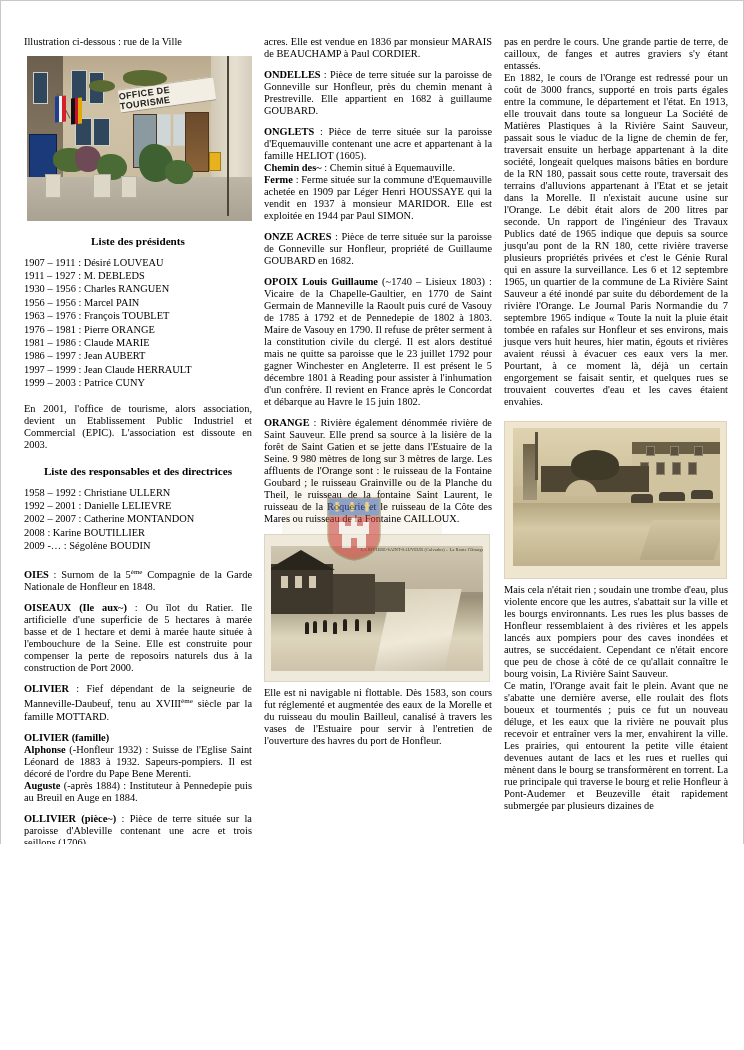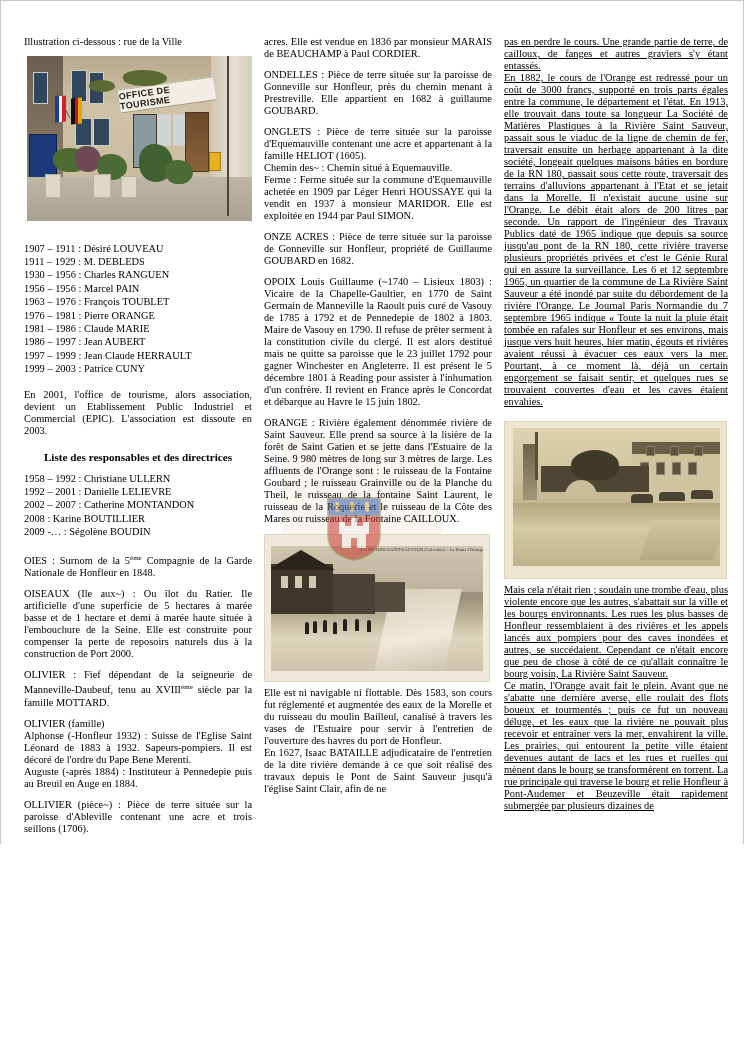--- a/index.html
+++ b/index.html
@@ -31,41 +31,41 @@
     width: 700px;
     height: 980px;
     display: flex;
     gap: 12px;
   }
   .col {
     width: 228px;
     flex: 0 0 228px;
     position: relative;
   }
-  .col.right { width: 224px; flex: 0 0 224px; text-decoration: underline; }
+  .col.right { width: 224px; flex: 0 0 224px; }
 
   p, .entry {
     margin: 0 0 0 0;
     font-size: 10.4px;
     line-height: 12px;
     text-align: justify;
     text-justify: inter-word;
     hyphens: none;
   }
   .gap { height: 9px; }
   .gap-sm { height: 5px; }
   .gap-lg { height: 13px; }
 
   .caption-top {
     font-size: 10.4px;
     line-height: 12.6px;
     margin-bottom: 7px;
   }
 
-  b, .bold { font-weight: normal; }
+  b, .bold { font-weight: bold; }
   .sup { font-size: 7px; vertical-align: super; }
 
   h2.section-title {
     font-size: 11.2px;
     line-height: 14px;
     font-weight: bold;
     text-align: center;
     margin: 0;
     padding: 0;
   }
@@ -331,24 +331,25 @@
 
         <div class="p1-planter" style="left:18px; top:118px; width:14px; height:22px;"></div>
         <div class="p1-planter" style="left:66px; top:118px; width:16px; height:22px;"></div>
         <div class="p1-planter" style="left:94px; top:120px; width:14px; height:20px;"></div>
 
         <div class="p1-flagpole" style="left:200px; top:0; height:160px; width:2px; background:#4c4639;"></div>
       </div>
 
       <div class="gap-lg"></div>
 
+      <h2 class="section-title">Liste des présidents</h2>
 
       <ul class="list">
         <li>1907 – 1911 : Désiré LOUVEAU</li>
-        <li>1911 – 1929 : M. DEBLEDS</li>
+        <li>1911 – 1927 : M. DEBLEDS</li>
         <li>1930 – 1956 : Charles RANGUEN</li>
         <li>1956 – 1956 : Marcel PAIN</li>
         <li>1963 – 1976 : François TOUBLET</li>
         <li>1976 – 1981 : Pierre ORANGE</li>
         <li>1981 – 1986 : Claude MARIE</li>
         <li>1986 – 1997 : Jean AUBERT</li>
         <li>1997 – 1999 : Jean Claude HERRAULT</li>
         <li>1999 – 2003 : Patrice CUNY</li>
       </ul>
 
@@ -464,21 +465,20 @@
           <div class="p2-figure" style="left:62px; top:76px;"></div>
           <div class="p2-figure" style="left:72px; top:73px;"></div>
           <div class="p2-figure" style="left:84px; top:73px;"></div>
           <div class="p2-figure" style="left:96px; top:74px;"></div>
         </div>
       </div>
 
       <div class="gap-sm"></div>
 
       <p>Elle est ni navigable ni flottable. Dès 1583, son cours fut réglementé et augmentée des eaux de la Morelle et du ruisseau du moulin Bailleul, canalisé à travers les vases de l'Estuaire pour servir à l'entretien de l'ouverture des havres du port de Honfleur.</p>
-      <p>En 1627, Isaac BATAILLE adjudicataire de l'entretien de la dite rivière demande à ce que soit réalisé des travaux depuis le Pont de Saint Sauveur jusqu'à l'église Saint Clair, afin de ne</p>
     </div>
 
     <div class="col right textlayer">
 
       <p>pas en perdre le cours. Une grande partie de terre, de cailloux, de fanges et autres graviers s'y étant entassés.</p>
       <p>En 1882, le cours de l'Orange est redressé pour un coût de 3000 francs, supporté en trois parts égales entre la commune, le département et l'état. En 1913, elle trouvait dans toute sa longueur La Société de Matières Plastiques à la Rivière Saint Sauveur, passait sous le viaduc de la ligne de chemin de fer, traversait ensuite un herbage appartenant à la dite société, longeait quelques maisons bâties en bordure de la RN 180, passait sous cette route, traversait des terrains d'alluvions appartenant à l'Etat et se jetait dans la Morelle. Il n'existait aucune usine sur l'Orange. Le débit était alors de 200 litres par seconde. Un rapport de l'ingénieur des Travaux Publics daté de 1965 indique que depuis sa source jusqu'au pont de la RN 180, cette rivière traverse plusieurs propriétés privées et c'est le Génie Rural qui en assure la surveillance. Les 6 et 12 septembre 1965, un quartier de la commune de La Rivière Saint Sauveur a été inondé par suite du débordement de la rivière l'Orange. Le Journal Paris Normandie du 7 septembre 1965 indique « Toute la nuit la pluie était tombée en rafales sur Honfleur et ses environs, mais jusque vers huit heures, hier matin, égouts et rivières avaient réussi à évacuer ces eaux vers la mer. Pourtant, à ce moment là, déjà un certain engorgement se faisait sentir, et quelques rues se trouvaient couvertes d'eau et les caves étaient envahies.</p>
 
       <div class="gap-lg"></div>
 
       <div class="photo photo3">

